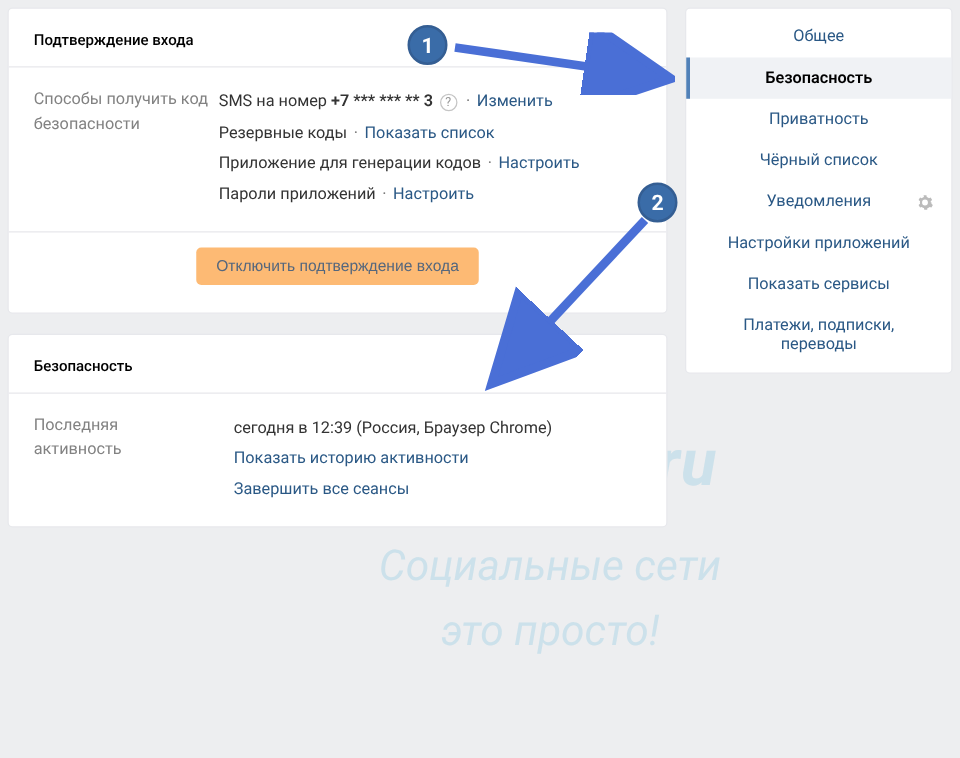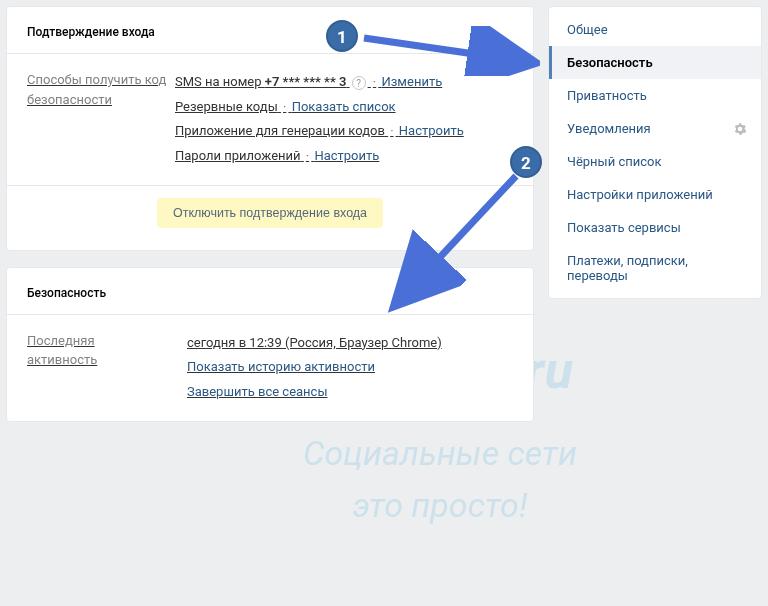--- a/index.html
+++ b/index.html
@@ -28,21 +28,20 @@
       padding: 18px 20px 14px;
       border-bottom: 1px solid #e7e8ec;
       font-size: 12px;
       font-weight: 500;
       color: #000;
     }
     .panel-row {
       display: flex;
       padding: 16px 20px;
       border-bottom: 1px solid #e7e8ec;
-      text-decoration: underline;
     }
     .panel-row:last-of-type { border-bottom: none; gap: 12px; }
     .panel-row .label-col {
       width: 148px;
       color: #828282;
       font-size: 13px;
       line-height: 1.5;
       padding-right: 8px;
     }
     .panel-row .value-col {
@@ -65,37 +64,38 @@
       line-height: 13px;
       vertical-align: middle;
       margin: 0 2px;
     }
     .btn-disable-wrap {
       padding: 12px 20px 22px;
       text-align: center;
     }
     .btn-light {
       display: inline-block;
-      background: #fef9c3;
+      background: #fdba74;
       color: #55677d;
       font-size: 12.5px;
       padding: 8px 16px;
       border: none;
       border-radius: 4px;
       cursor: pointer;
     }
     .sidebar {
       position: absolute;
       right: 6px;
       top: 6px;
       width: 214px;
       background: #fff;
       border: 1px solid #e7e8ec;
       border-radius: 4px;
       padding: 6px 0;
+      text-align: center;
     }
     .side-item {
       padding: 9px 18px;
       font-size: 13px;
       color: #2a5885;
       cursor: pointer;
       position: relative;
     }
     .side-item.active {
       background: #f0f2f5;
@@ -208,27 +208,27 @@
       </div>
     </div>
   </div>
 
 </div>
 
 <div class="sidebar">
   <div class="side-item"><span>Общее</span></div>
   <div class="side-item active"><span>Безопасность</span></div>
   <div class="side-item"><span>Приватность</span></div>
+  <div class="side-item"><span>Чёрный список</span></div>
   <div class="side-item">
     <span>Уведомления</span>
     <svg class="gear" viewBox="0 0 24 24" fill="currentColor">
         <path d="M12 8a4 4 0 100 8 4 4 0 000-8zm9 4c0 .6-.1 1.2-.2 1.8l2 1.6-2 3.4-2.4-.8c-.9.7-1.9 1.2-3 1.5l-.4 2.5h-4l-.4-2.5c-1.1-.3-2.1-.8-3-1.5l-2.4.8-2-3.4 2-1.6c-.1-.6-.2-1.2-.2-1.8s.1-1.2.2-1.8l-2-1.6 2-3.4 2.4.8c.9-.7 1.9-1.2 3-1.5L10 2h4l.4 2.5c1.1.3 2.1.8 3 1.5l2.4-.8 2 3.4-2 1.6c.1.6.2 1.2.2 1.8z"></path>
       </svg>
   </div>
-  <div class="side-item"><span>Чёрный список</span></div>
   <div class="side-item"><span>Настройки приложений</span></div>
   <div class="side-item"><span>Показать сервисы</span></div>
   <div class="side-item"><span>Платежи, подписки, переводы</span></div>
 </div>
 
 <div class="badge" style="left:326px; top:20px;">1</div>
 <div class="badge" style="left:510px; top:146px;">2</div>
 
 <svg class="arrow" style="left:360px; top:26px; width:180px; height:50px;">
   <defs>

